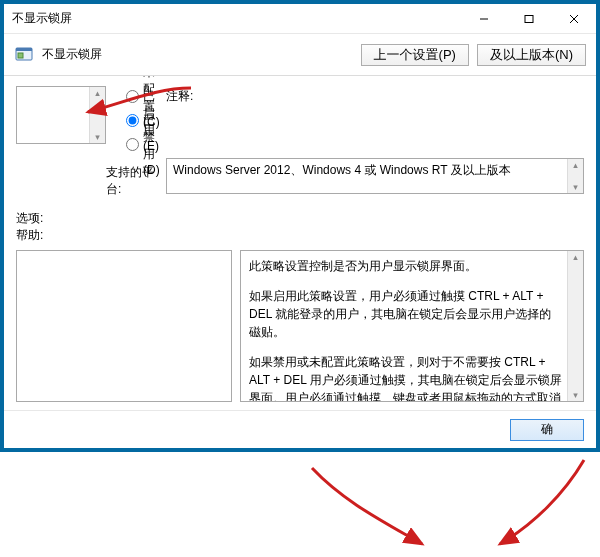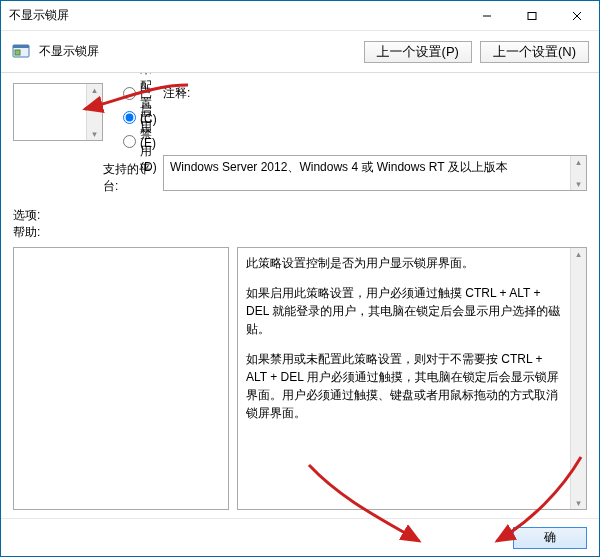--- a/index.html
+++ b/index.html
@@ -6,22 +6,22 @@
   html, body {
     margin: 0; padding: 0;
     font-family: "Microsoft YaHei", "Segoe UI", Tahoma, sans-serif;
     font-size: 12px;
     background: #fff;
     color: #000;
     width: 600px; height: 557px;
     overflow: hidden;
   }
   .window {
-    width: 600px; height: 557px;
-    border: 1px solid #0369a1;
+    width: 600px; height: 452px;
+    border: 4px solid #0369a1;
     display: flex; flex-direction: column;
     position: relative;
   }
   .titlebar {
     height: 30px;
     display: flex; align-items: center;
     padding-left: 8px;
     border-bottom: 1px solid #e8e8e8;
   }
   .titlebar-title { flex: 1; font-size: 12px; }
@@ -168,21 +168,21 @@
   <div class="subheader">
     <span class="subheader-icon">
       <svg viewBox="0 0 20 20" width="20" height="20">
         <rect x="2" y="3" width="16" height="12" rx="1" fill="#e8f1fb" stroke="#4a7bb3"></rect>
         <rect x="2" y="3" width="16" height="3" fill="#4a7bb3"></rect>
         <rect x="4" y="8" width="5" height="5" fill="#88c070" stroke="#4a8a3a"></rect>
       </svg>
     </span>
     <div class="subheader-title">不显示锁屏</div>
     <button class="nav-btn">上一个设置(P)</button>
-    <button class="nav-btn">上一个设置(N)</button>
+    <button class="nav-btn">及以上版本(N)</button>
   </div>
 
   <div class="body">
 
     <div class="top-grid">
 
       <label class="radio-col">
         <input type="radio" name="state" style="">
         <span>未配置(C)</span>
       </label>

